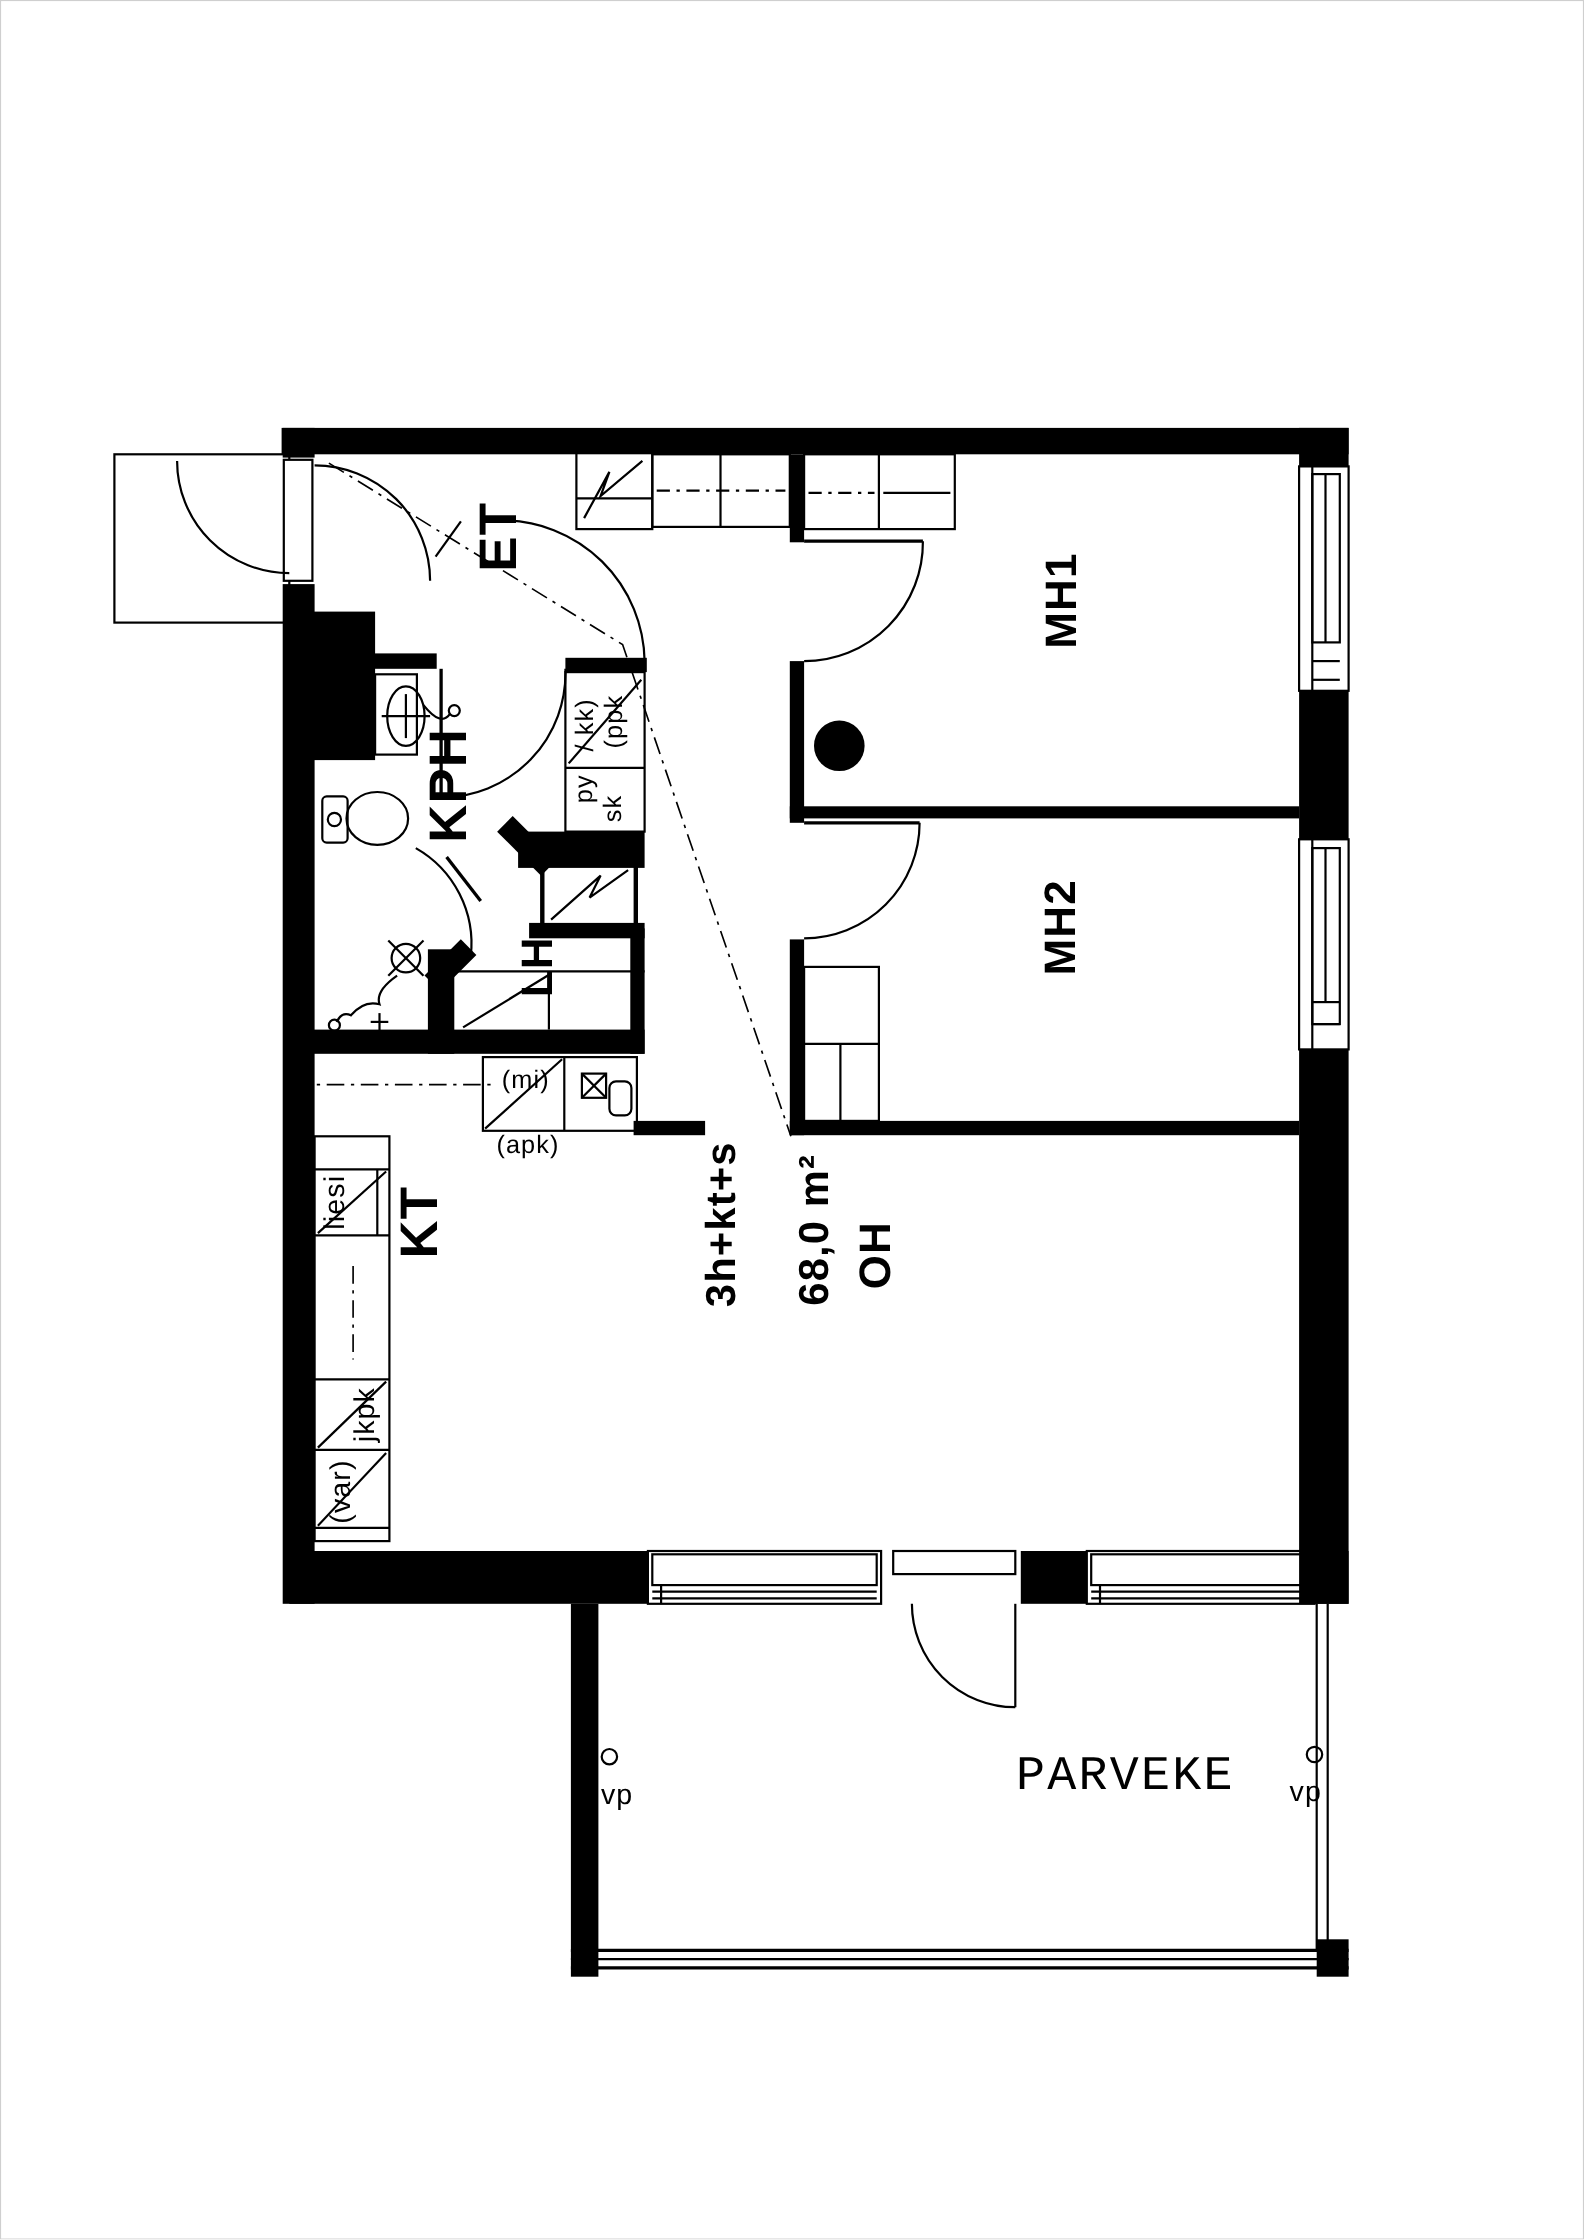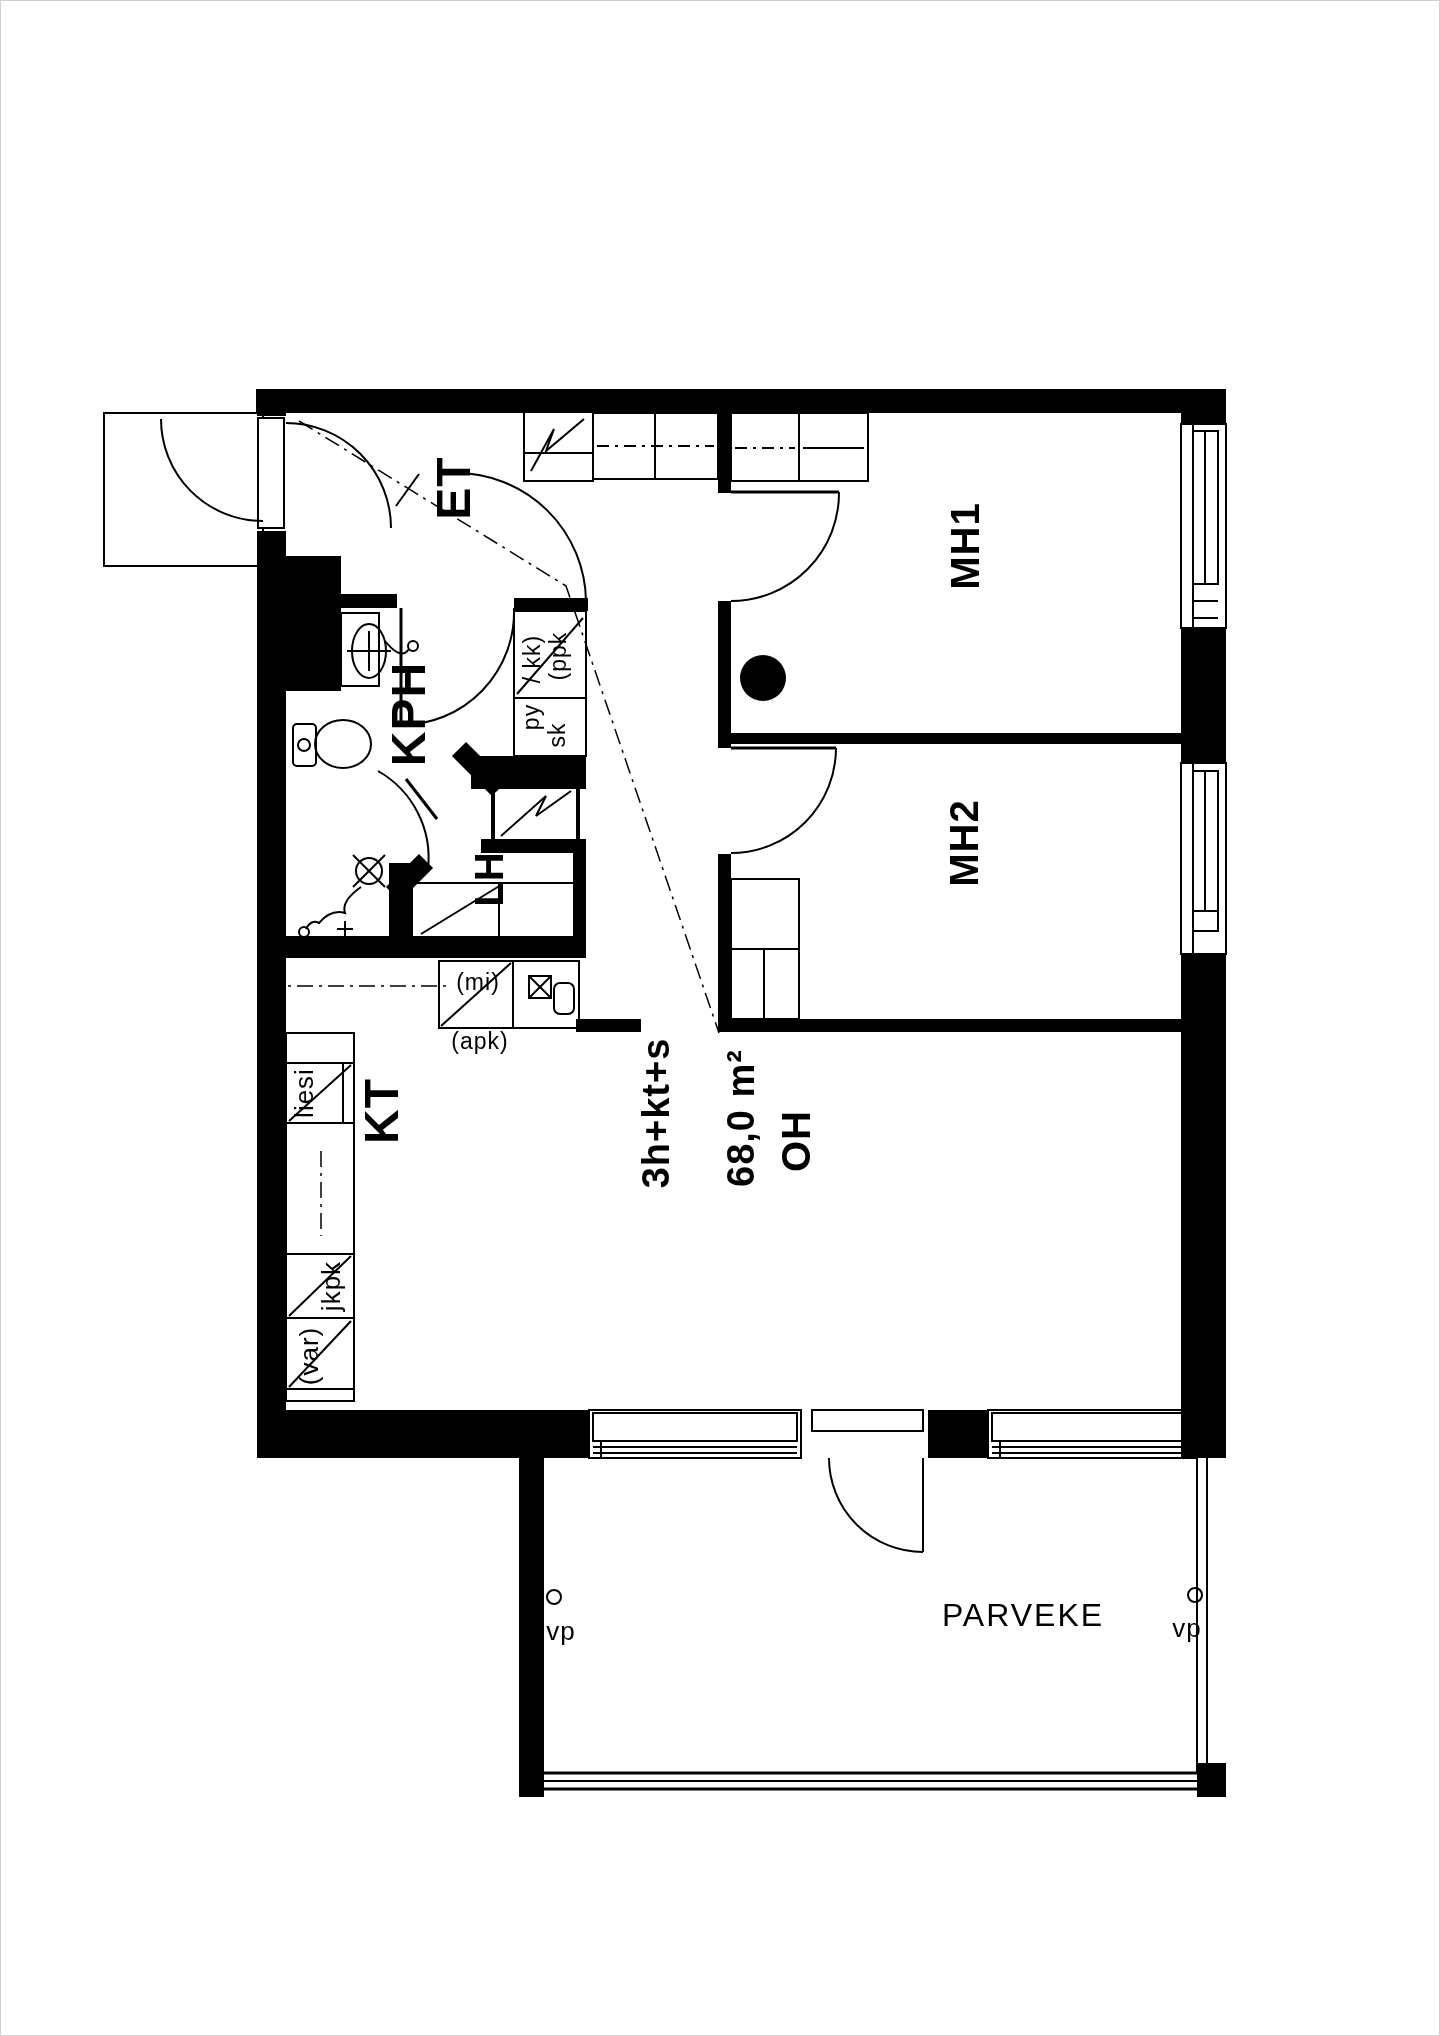--- a/index.html
+++ b/index.html
@@ -20,21 +20,21 @@
     transform:translate(-50%,-50%);
     line-height:1;
     letter-spacing:1px;
   }
   .rot{transform:translate(-50%,-50%) rotate(-90deg);}
   .big{font-size:48px;font-weight:700;}
   .room{font-size:40px;font-weight:700;}
   .mid{font-size:38px;font-weight:700;}
   .small{font-size:26px;font-weight:400;}
   .tiny{font-size:23px;font-weight:400;}
-  .parveke{font-size:32px;font-weight:400;letter-spacing:2px;}
+  .parveke{font-size:44px;font-weight:400;letter-spacing:2px;font-family:Liberation Mono, monospace;}
 </style>
 </head>
 <body>
 
 <div class="sheet">
 
 <svg width="1440" height="2036" viewBox="0 0 1440 2036">
   <g stroke="#000" fill="none" stroke-width="2">
 
     <rect x="103" y="412" width="159" height="153" stroke-width="2"></rect>

